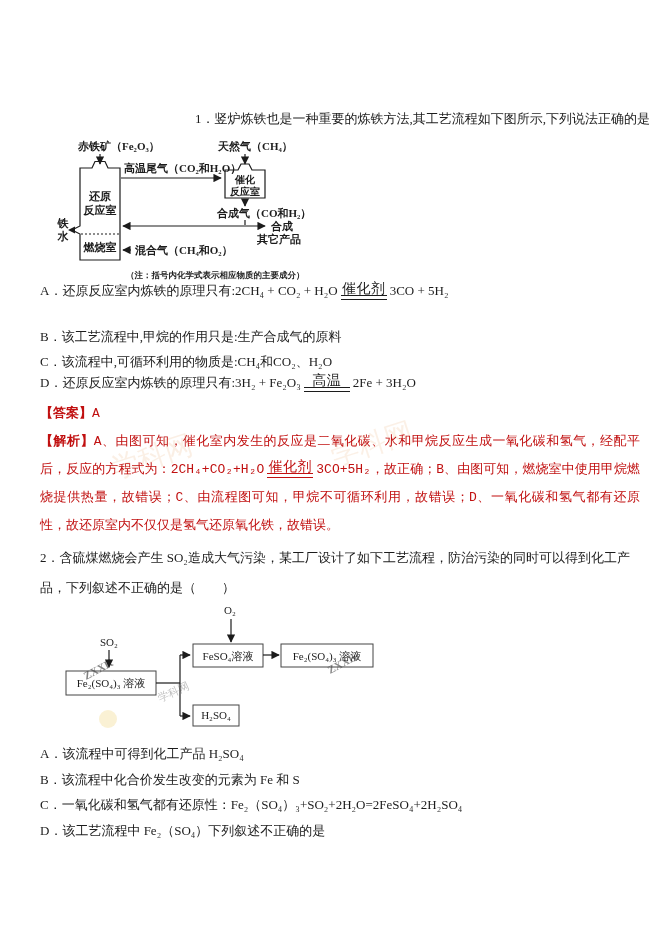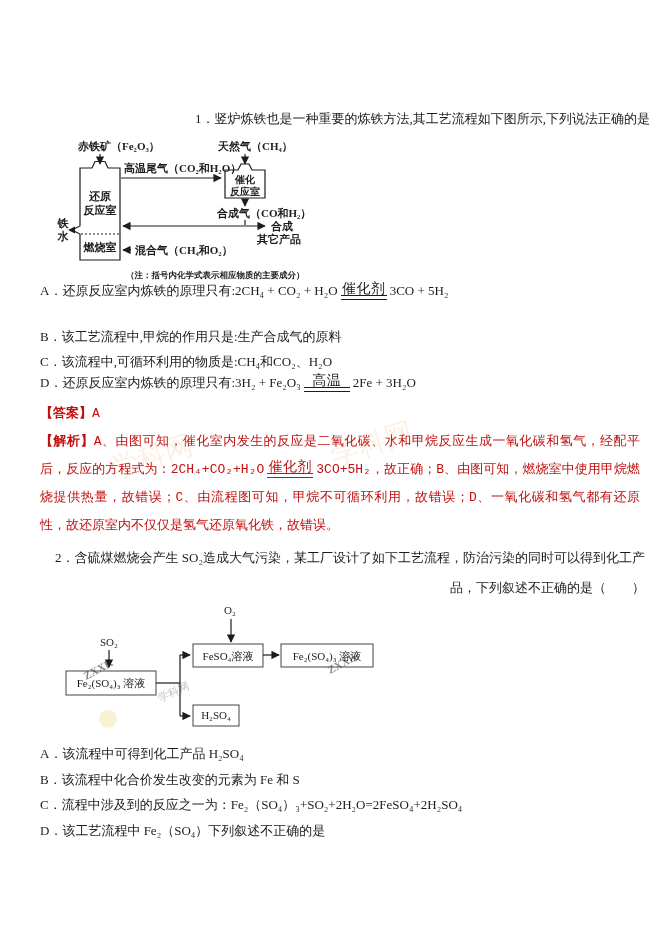--- a/index.html
+++ b/index.html
@@ -96,21 +96,21 @@
   <p class="abs red" style="left:40px;top:404px;margin:0;">
     <span class="bold">【答案】</span><span>A</span>
   </p>
   <p class="abs red analysis" style="left:40px;top:428px;width:600px;margin:0;">
     <span class="bold">【解析】</span><span>A、由图可知，催化室内发生的反应是二氧化碳、水和甲烷反应生成一氧化碳和氢气，经配平后，反应的方程式为：2CH₄+CO₂+H₂O</span><span class="cond">
         <span class="cond-label">催化剂</span>
         <span class="cond-line"></span>
       </span><span>3CO+5H₂，故正确；B、由图可知，燃烧室中使用甲烷燃烧提供热量，故错误；C、由流程图可知，甲烷不可循环利用，故错误；D、一氧化碳和氢气都有还原性，故还原室内不仅仅是氢气还原氧化铁，故错误。</span>
   </p>
 
-  <p class="abs q2text" style="left:40px;top:543px;width:605px;margin:0;text-align:right;">2．含硫煤燃烧会产生 SO₂造成大气污染，某工厂设计了如下工艺流程，防治污染的同时可以得到化工产品，下列叙述不正确的是（　　）</p>
+  <p class="abs q2text" style="left:40px;top:543px;width:605px;margin:0;">2．含硫煤燃烧会产生 SO₂造成大气污染，某工厂设计了如下工艺流程，防治污染的同时可以得到化工产品，下列叙述不正确的是（　　）</p>
 
   <svg class="abs d2" style="left:42px;top:598px;" width="350" height="140" viewBox="0 0 350 140">
     <defs>
       <marker id="ar2" viewBox="0 0 10 10" refX="9" refY="5" markerWidth="7" markerHeight="7" orient="auto-start-reverse">
         <path d="M0,0 L10,5 L0,10 z" fill="#1c1c1c"></path>
       </marker>
     </defs>
 
     <text transform="translate(44,82) rotate(-28)" font-size="16" font-weight="bold" fill="#b9b9b9" opacity="0.55">ZXXK</text>
     <text transform="translate(118,104) rotate(-24)" font-size="13" fill="#e08a3c" opacity="0.28">学科网</text>
@@ -137,16 +137,16 @@
     <line class="stroke" x1="221" y1="57" x2="237" y2="57" marker-end="url(#ar2)"></line>
     <rect class="stroke-thin" x="239" y="46" width="92" height="23"></rect>
     <text x="285" y="62" text-anchor="middle" font-size="10.5">Fe₂(SO₄)₃ 溶液</text>
 
     <rect class="stroke-thin" x="151" y="107" width="46" height="21"></rect>
     <text x="174" y="121" text-anchor="middle">H₂SO₄</text>
   </svg>
 
   <p class="abs opt" style="left:40px;top:745px;margin:0;">A．该流程中可得到化工产品 H₂SO₄</p>
   <p class="abs opt" style="left:40px;top:771px;margin:0;">B．该流程中化合价发生改变的元素为 Fe 和 S</p>
-  <p class="abs opt" style="left:40px;top:796px;margin:0;">C．流程中涉及到的反应之一为：Fe₂（SO₄）₃+SO₂+2H₂O=2FeSO₄+2H₂SO₄</p>
+  <p class="abs opt" style="left:40px;top:796px;margin:0;">C．一氧化碳和氢气都有还原性：Fe₂（SO₄）₃+SO₂+2H₂O=2FeSO₄+2H₂SO₄</p>
   <p class="abs opt" style="left:40px;top:822px;margin:0;">D．该工艺流程中 Fe₂（SO₄）下列叙述不正确的是</p>
 
 </div>
 
 </body></html>

